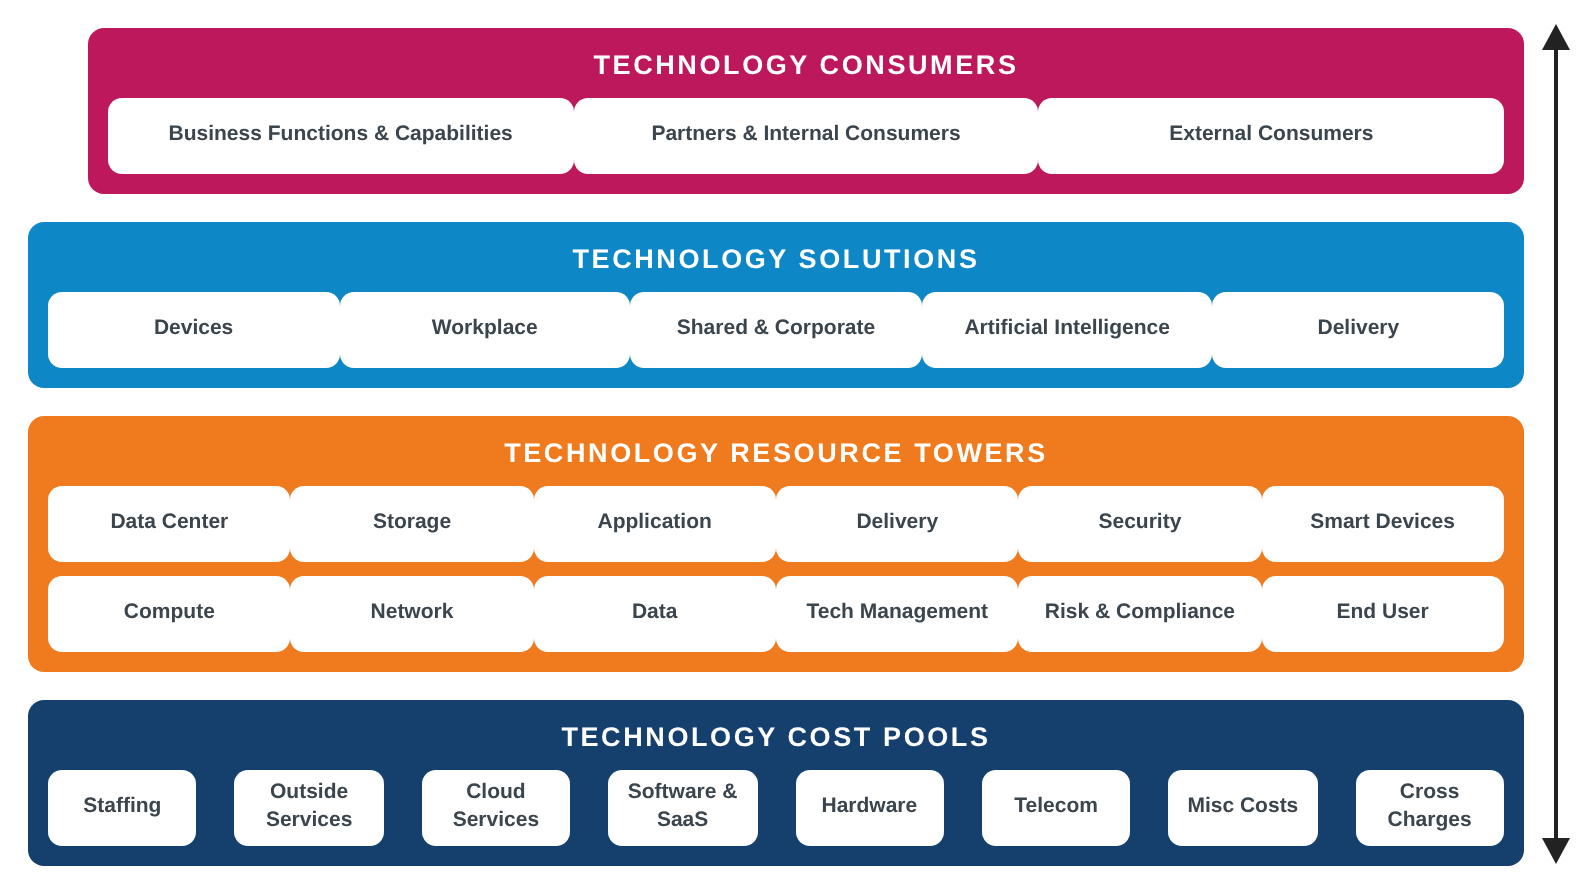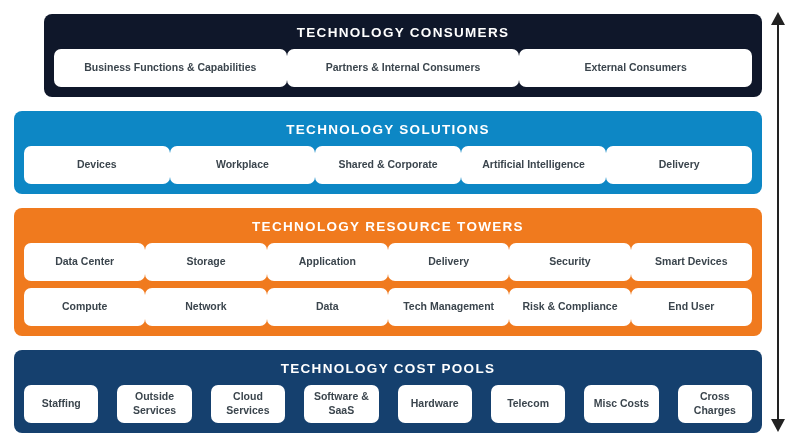--- a/index.html
+++ b/index.html
@@ -81,21 +81,21 @@
     bottom: -2px;
     border-top: 13px solid #222222;
   }
 </style>
 </head>
 <body>
 
 <div class="canvas">
   <div class="stack">
 
-    <section class="band" style="background: #0f172a; margin-left: 30px;">
+    <section class="band" style="background: #be185d; margin-left: 30px;">
       <h2 class="band-title">TECHNOLOGY CONSUMERS</h2>
       <div class="rows">
           <div class="row">
             <div class="box">Business Functions &amp; Capabilities</div>
             <div class="box">Partners &amp; Internal Consumers</div>
             <div class="box">External Consumers</div>
           </div>
         </div>
     </section>
 

